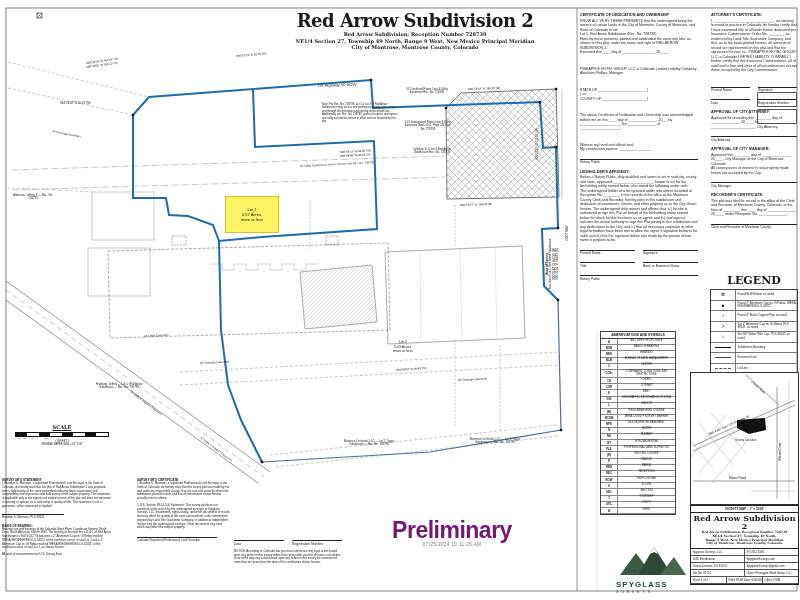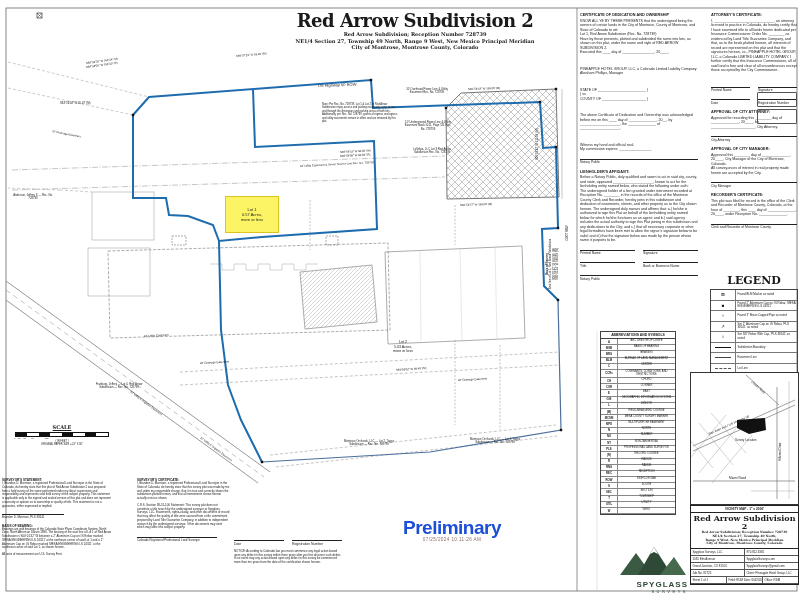--- a/index.html
+++ b/index.html
@@ -50,37 +50,37 @@
   .lot2-label{left:382px;top:340px;width:42px;font-size:3.6px;line-height:1.3;text-align:center;}
   .vert{transform:rotate(-90deg);transform-origin:0 0;}
   
   .scale-box{left:10px;top:424px;width:104px;text-align:center;}
   .scale-title{font-family:"DejaVu Serif",serif;font-weight:bold;font-size:5px;text-decoration:underline;}
   .scale-bar{margin:2px auto 0 auto;width:92px;height:3.4px;border:0.5px solid #111;background:repeating-linear-gradient(90deg,#111 0 11.5px,#fff 11.5px 23px);}
   .scale-ticks{display:flex;justify-content:space-between;font-size:2.4px;width:96px;margin:0 auto;}
   .scale-note{font-size:2.6px;}
   
   .prelim{left:382px;top:517px;width:140px;text-align:center;}
-  .prelim-word{font-weight:bold;font-size:19px;color:#1d4ed8;letter-spacing:-0.5px;}
+  .prelim-word{font-weight:bold;font-size:23px;color:#701a75;letter-spacing:-0.5px;}
   .prelim-ts{font-size:4.6px;color:#8d6f69;letter-spacing:0.4px;margin-top:-2px;}
   
   .stmt{font-size:2.9px;line-height:1.3;}
   .stmt-h{font-weight:bold;font-size:3.1px;}
   .stmt p{margin:0 0 3px 0;}
   
   .vicinity-box{left:690px;top:372px;width:107px;height:131px;border:0.7px solid #333;background:#fff;}
   .footer-box{left:690px;top:505px;width:107px;border:0.7px solid #222;background:#fff;}
   .vic-caption{font-size:3.2px;text-align:center;border-bottom:0.5px solid #222;padding:1px 0;font-weight:bold;}
   .fb-title{font-family:"DejaVu Serif",serif;font-weight:bold;font-size:8px;text-align:center;line-height:1.05;margin-top:1px;}
   .fb-sub{font-family:"DejaVu Serif",serif;font-weight:bold;font-size:3px;text-align:center;line-height:1.3;}
   .fb-table{border-top:0.5px solid #222;margin-top:2px;}
   .fb-row{display:flex;border-bottom:0.4px solid #555;}
   .fb-cell{flex:1;font-size:2.9px;padding:1px 1.5px;border-right:0.4px solid #555;white-space:nowrap;overflow:hidden;}
   .fb-cell:last-child{border-right:none;}
-  .logo-box{left:616px;top:543px;width:72px;height:52px;text-align:right;}
+  .logo-box{left:616px;top:543px;width:72px;height:52px;text-align:left;}
   .logo-text1{font-weight:bold;font-size:8px;color:#2e4a36;letter-spacing:1px;line-height:1;}
   .logo-text2{font-size:4px;color:#2e4a36;letter-spacing:2.5px;}
 </style>
 </head>
 <body>
 
 <div class="sheet">
 
   <svg class="abs" style="left:0;top:0;" width="800" height="600" viewBox="0 0 800 600">
     <defs>

